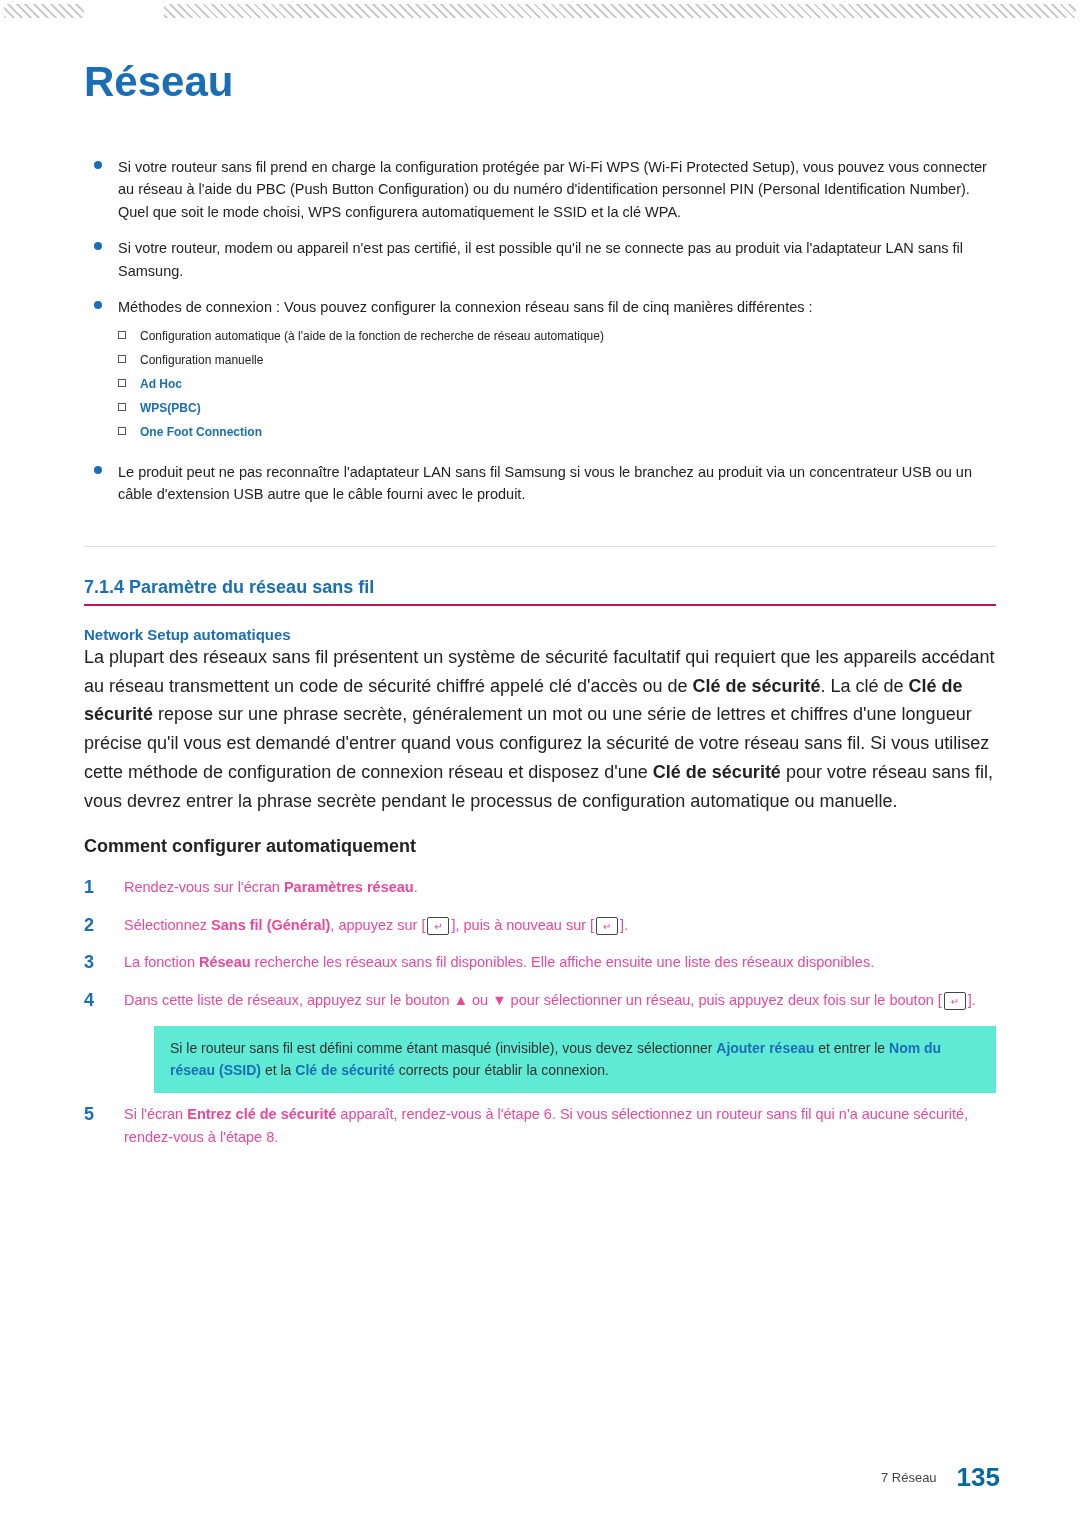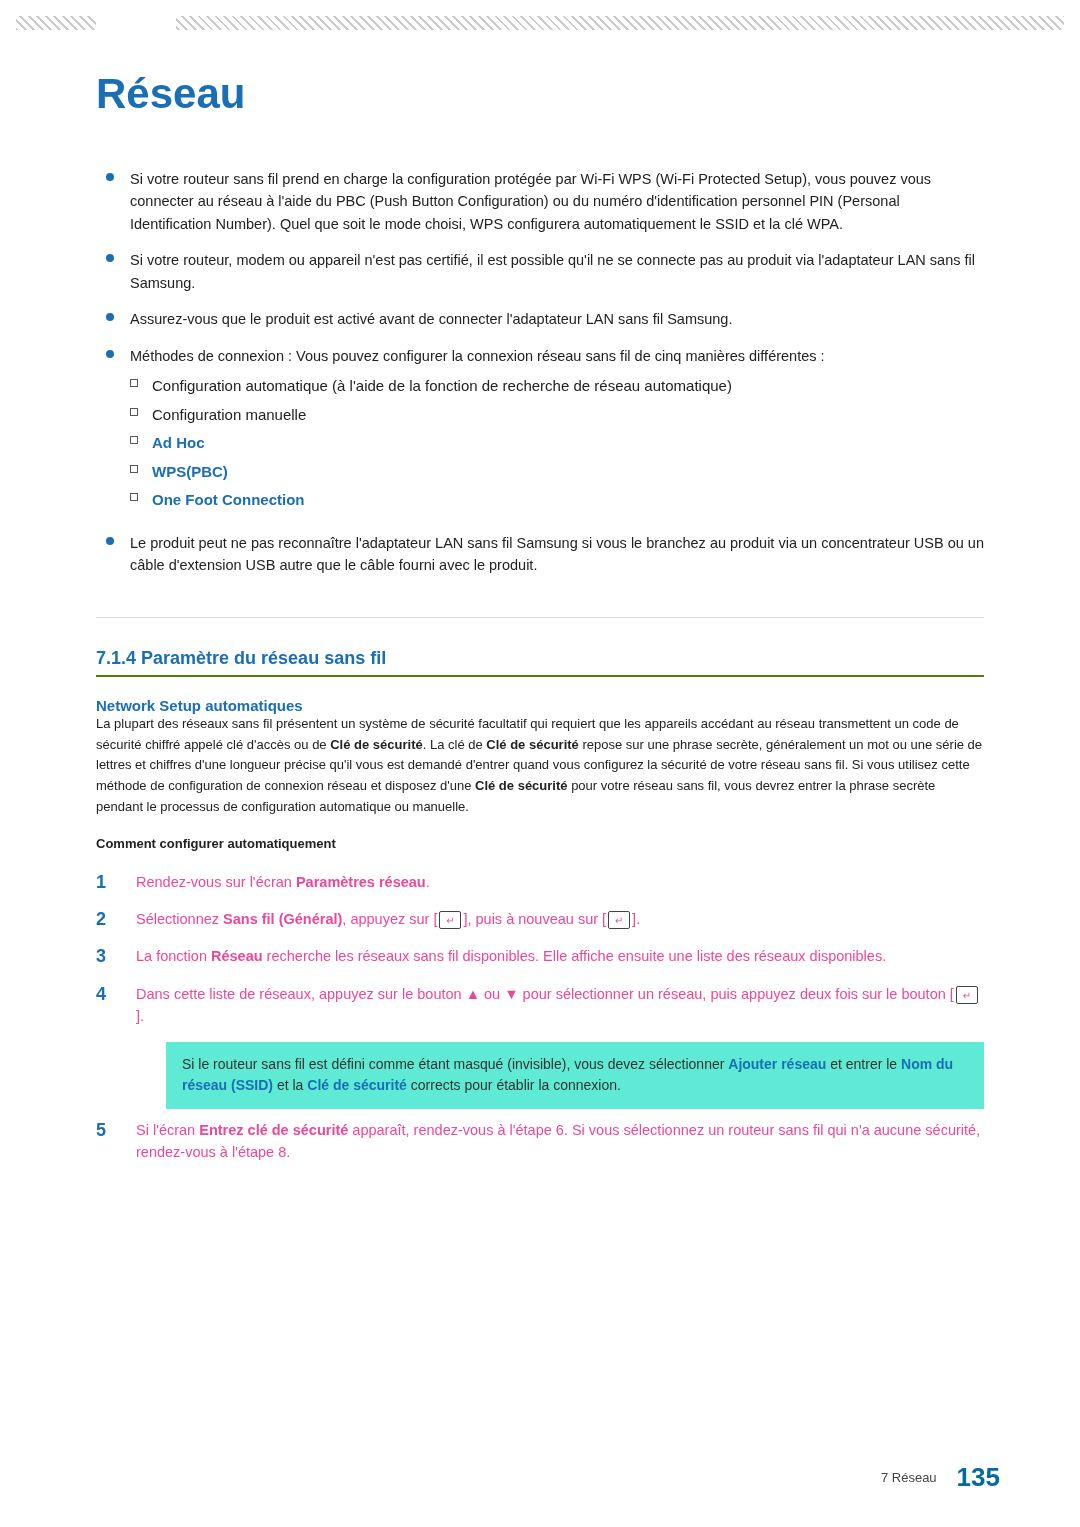--- a/index.html
+++ b/index.html
@@ -16,21 +16,21 @@
       font-size: 15px;
       color: #222222;
       position: relative;
     }
 
     .page-container {
       width: 1080px;
       min-height: 1527px;
       background: #ffffff;
       position: relative;
-      padding: 16px;
+      padding: 4px;
     }
 
     
     .top-bar {
       width: 100%;
       height: 14px;
       background: repeating-linear-gradient(
         45deg,
         #cccccc,
         #cccccc 2px,
@@ -111,52 +111,52 @@
       width: 8px;
       height: 8px;
       min-width: 8px;
       min-height: 8px;
       border: 1.5px solid #555555;
       margin-top: 4px;
       margin-right: 14px;
     }
 
     .sub-text {
-      font-size: 15px;
+      font-size: 12px;
       color: #222222;
     }
 
     .sub-text.highlight {
       color: #1a6eb5;
       font-weight: bold;
     }
 
     
     .section-heading {
       font-size: 18px;
       font-weight: bold;
       color: #1a6eb5;
       margin-bottom: 18px;
       margin-top: 30px;
       padding-bottom: 6px;
-      border-bottom: 2px solid #4d7c0f;
+      border-bottom: 2px solid #be185d;
     }
 
     
     .sub-section-heading {
       font-size: 15px;
       font-weight: bold;
       color: #1a6eb5;
       margin-bottom: 0;
       margin-top: 20px;
     }
 
     
     .body-paragraph {
-      font-size: 13px;
+      font-size: 18px;
       line-height: 1.6;
       color: #222222;
       margin-bottom: 16px;
     }
 
     .bold-text {
       font-weight: bold;
     }
 
     
@@ -259,24 +259,20 @@
       <div class="main-bullet-item">
         <div class="bullet-dot"></div>
         <span class="bullet-text">Si votre routeur sans fil prend en charge la configuration protégée par Wi-Fi WPS (Wi-Fi Protected Setup), vous pouvez vous connecter au réseau à l'aide du PBC (Push Button Configuration) ou du numéro d'identification personnel PIN (Personal Identification Number). Quel que soit le mode choisi, WPS configurera automatiquement le SSID et la clé WPA.</span>
       </div>
 
       <div class="main-bullet-item">
         <div class="bullet-dot"></div>
         <span class="bullet-text">Si votre routeur, modem ou appareil n'est pas certifié, il est possible qu'il ne se connecte pas au produit via l'adaptateur LAN sans fil Samsung.</span>
       </div>
 
-      <div class="main-bullet-item">
-        <div class="bullet-dot"></div>
-        <span class="bullet-text">Assurez-vous que le produit est activé avant de connecter l'adaptateur LAN sans fil Samsung.</span>
-      </div>
 
       <div class="main-bullet-item">
         <div class="bullet-dot"></div>
         <div class="bullet-text">
           <span>Méthodes de connexion : Vous pouvez configurer la connexion réseau sans fil de cinq manières différentes :</span>
           <div class="sub-list">
             <div class="sub-item">
               <div class="sub-bullet"></div>
               <span class="sub-text">Configuration automatique (à l'aide de la fonction de recherche de réseau automatique)</span>
             </div>

